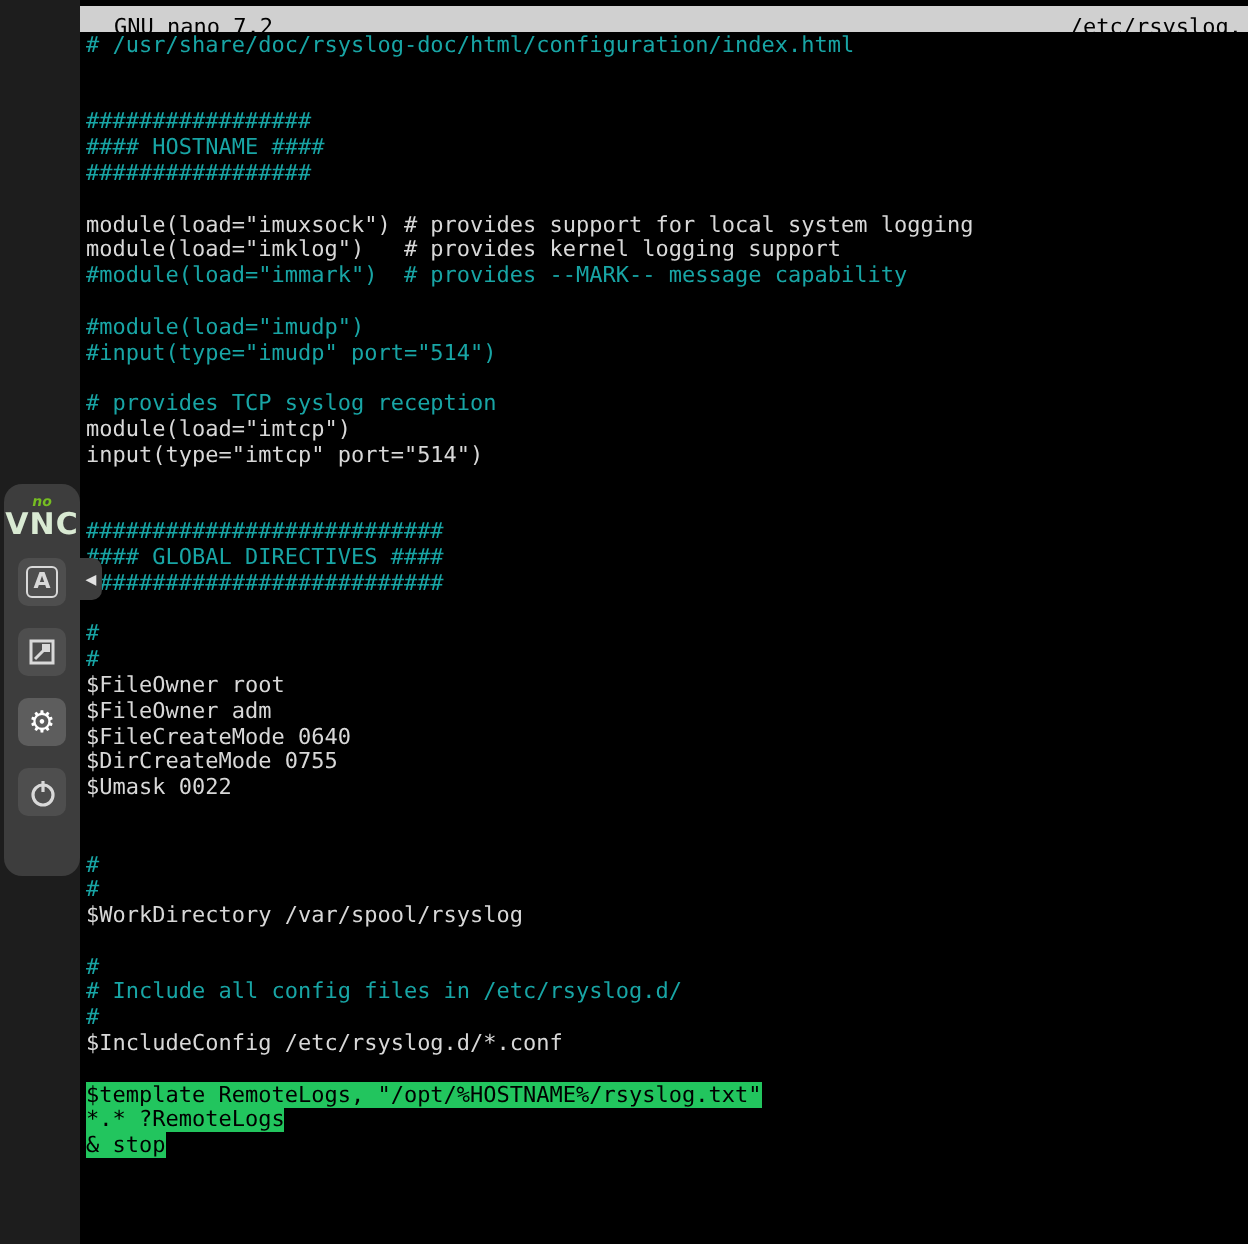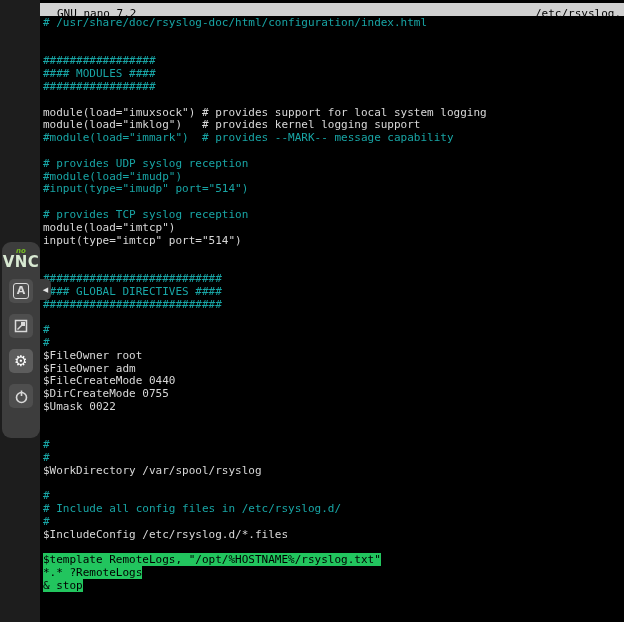--- a/index.html
+++ b/index.html
@@ -74,57 +74,56 @@
 <div class="terminal">
   <div class="titlebar">
     <span>GNU nano 7.2</span>
     <span>/etc/rsyslog.</span>
   </div>
   <div class="editor">
       <div class="line comment"><span># /usr/share/doc/rsyslog-doc/html/configuration/index.html</span></div>
       <div class="line text"><span></span></div>
       <div class="line text"><span></span></div>
       <div class="line comment"><span>#################</span></div>
-      <div class="line comment"><span>#### MODULES ####</span></div>
+      <div class="line comment"><span>#### HOSTNAME ####</span></div>
       <div class="line comment"><span>#################</span></div>
       <div class="line text"><span></span></div>
       <div class="line text"><span>module(load="imuxsock") # provides support for local system logging</span></div>
       <div class="line text"><span>module(load="imklog")   # provides kernel logging support</span></div>
       <div class="line comment"><span>#module(load="immark")  # provides --MARK-- message capability</span></div>
       <div class="line text"><span></span></div>
-      <div class="line comment"><span># provides UDP syslog reception</span></div>
       <div class="line comment"><span>#module(load="imudp")</span></div>
       <div class="line comment"><span>#input(type="imudp" port="514")</span></div>
       <div class="line text"><span></span></div>
       <div class="line comment"><span># provides TCP syslog reception</span></div>
       <div class="line text"><span>module(load="imtcp")</span></div>
       <div class="line text"><span>input(type="imtcp" port="514")</span></div>
       <div class="line text"><span></span></div>
       <div class="line text"><span></span></div>
       <div class="line comment"><span>###########################</span></div>
       <div class="line comment"><span>#### GLOBAL DIRECTIVES ####</span></div>
       <div class="line comment"><span>###########################</span></div>
       <div class="line text"><span></span></div>
       <div class="line comment"><span>#</span></div>
       <div class="line comment"><span>#</span></div>
       <div class="line text"><span>$FileOwner root</span></div>
       <div class="line text"><span>$FileOwner adm</span></div>
-      <div class="line text"><span>$FileCreateMode 0440</span></div>
+      <div class="line text"><span>$FileCreateMode 0640</span></div>
       <div class="line text"><span>$DirCreateMode 0755</span></div>
       <div class="line text"><span>$Umask 0022</span></div>
       <div class="line text"><span></span></div>
       <div class="line text"><span></span></div>
       <div class="line comment"><span>#</span></div>
       <div class="line comment"><span>#</span></div>
       <div class="line text"><span>$WorkDirectory /var/spool/rsyslog</span></div>
       <div class="line text"><span></span></div>
       <div class="line comment"><span>#</span></div>
       <div class="line comment"><span># Include all config files in /etc/rsyslog.d/</span></div>
       <div class="line comment"><span>#</span></div>
-      <div class="line text"><span>$IncludeConfig /etc/rsyslog.d/*.files</span></div>
+      <div class="line text"><span>$IncludeConfig /etc/rsyslog.d/*.conf</span></div>
       <div class="line text"><span></span></div>
       <div class="line selected"><span>$template RemoteLogs, "/opt/%HOSTNAME%/rsyslog.txt"</span></div>
       <div class="line selected"><span>*.* ?RemoteLogs</span></div>
       <div class="line selected"><span>&amp; stop</span></div>
     </div>
 </div>
 
 <div class="vnc-panel">
   <div class="vnc-logo">
     <span class="logo-no">no</span>

